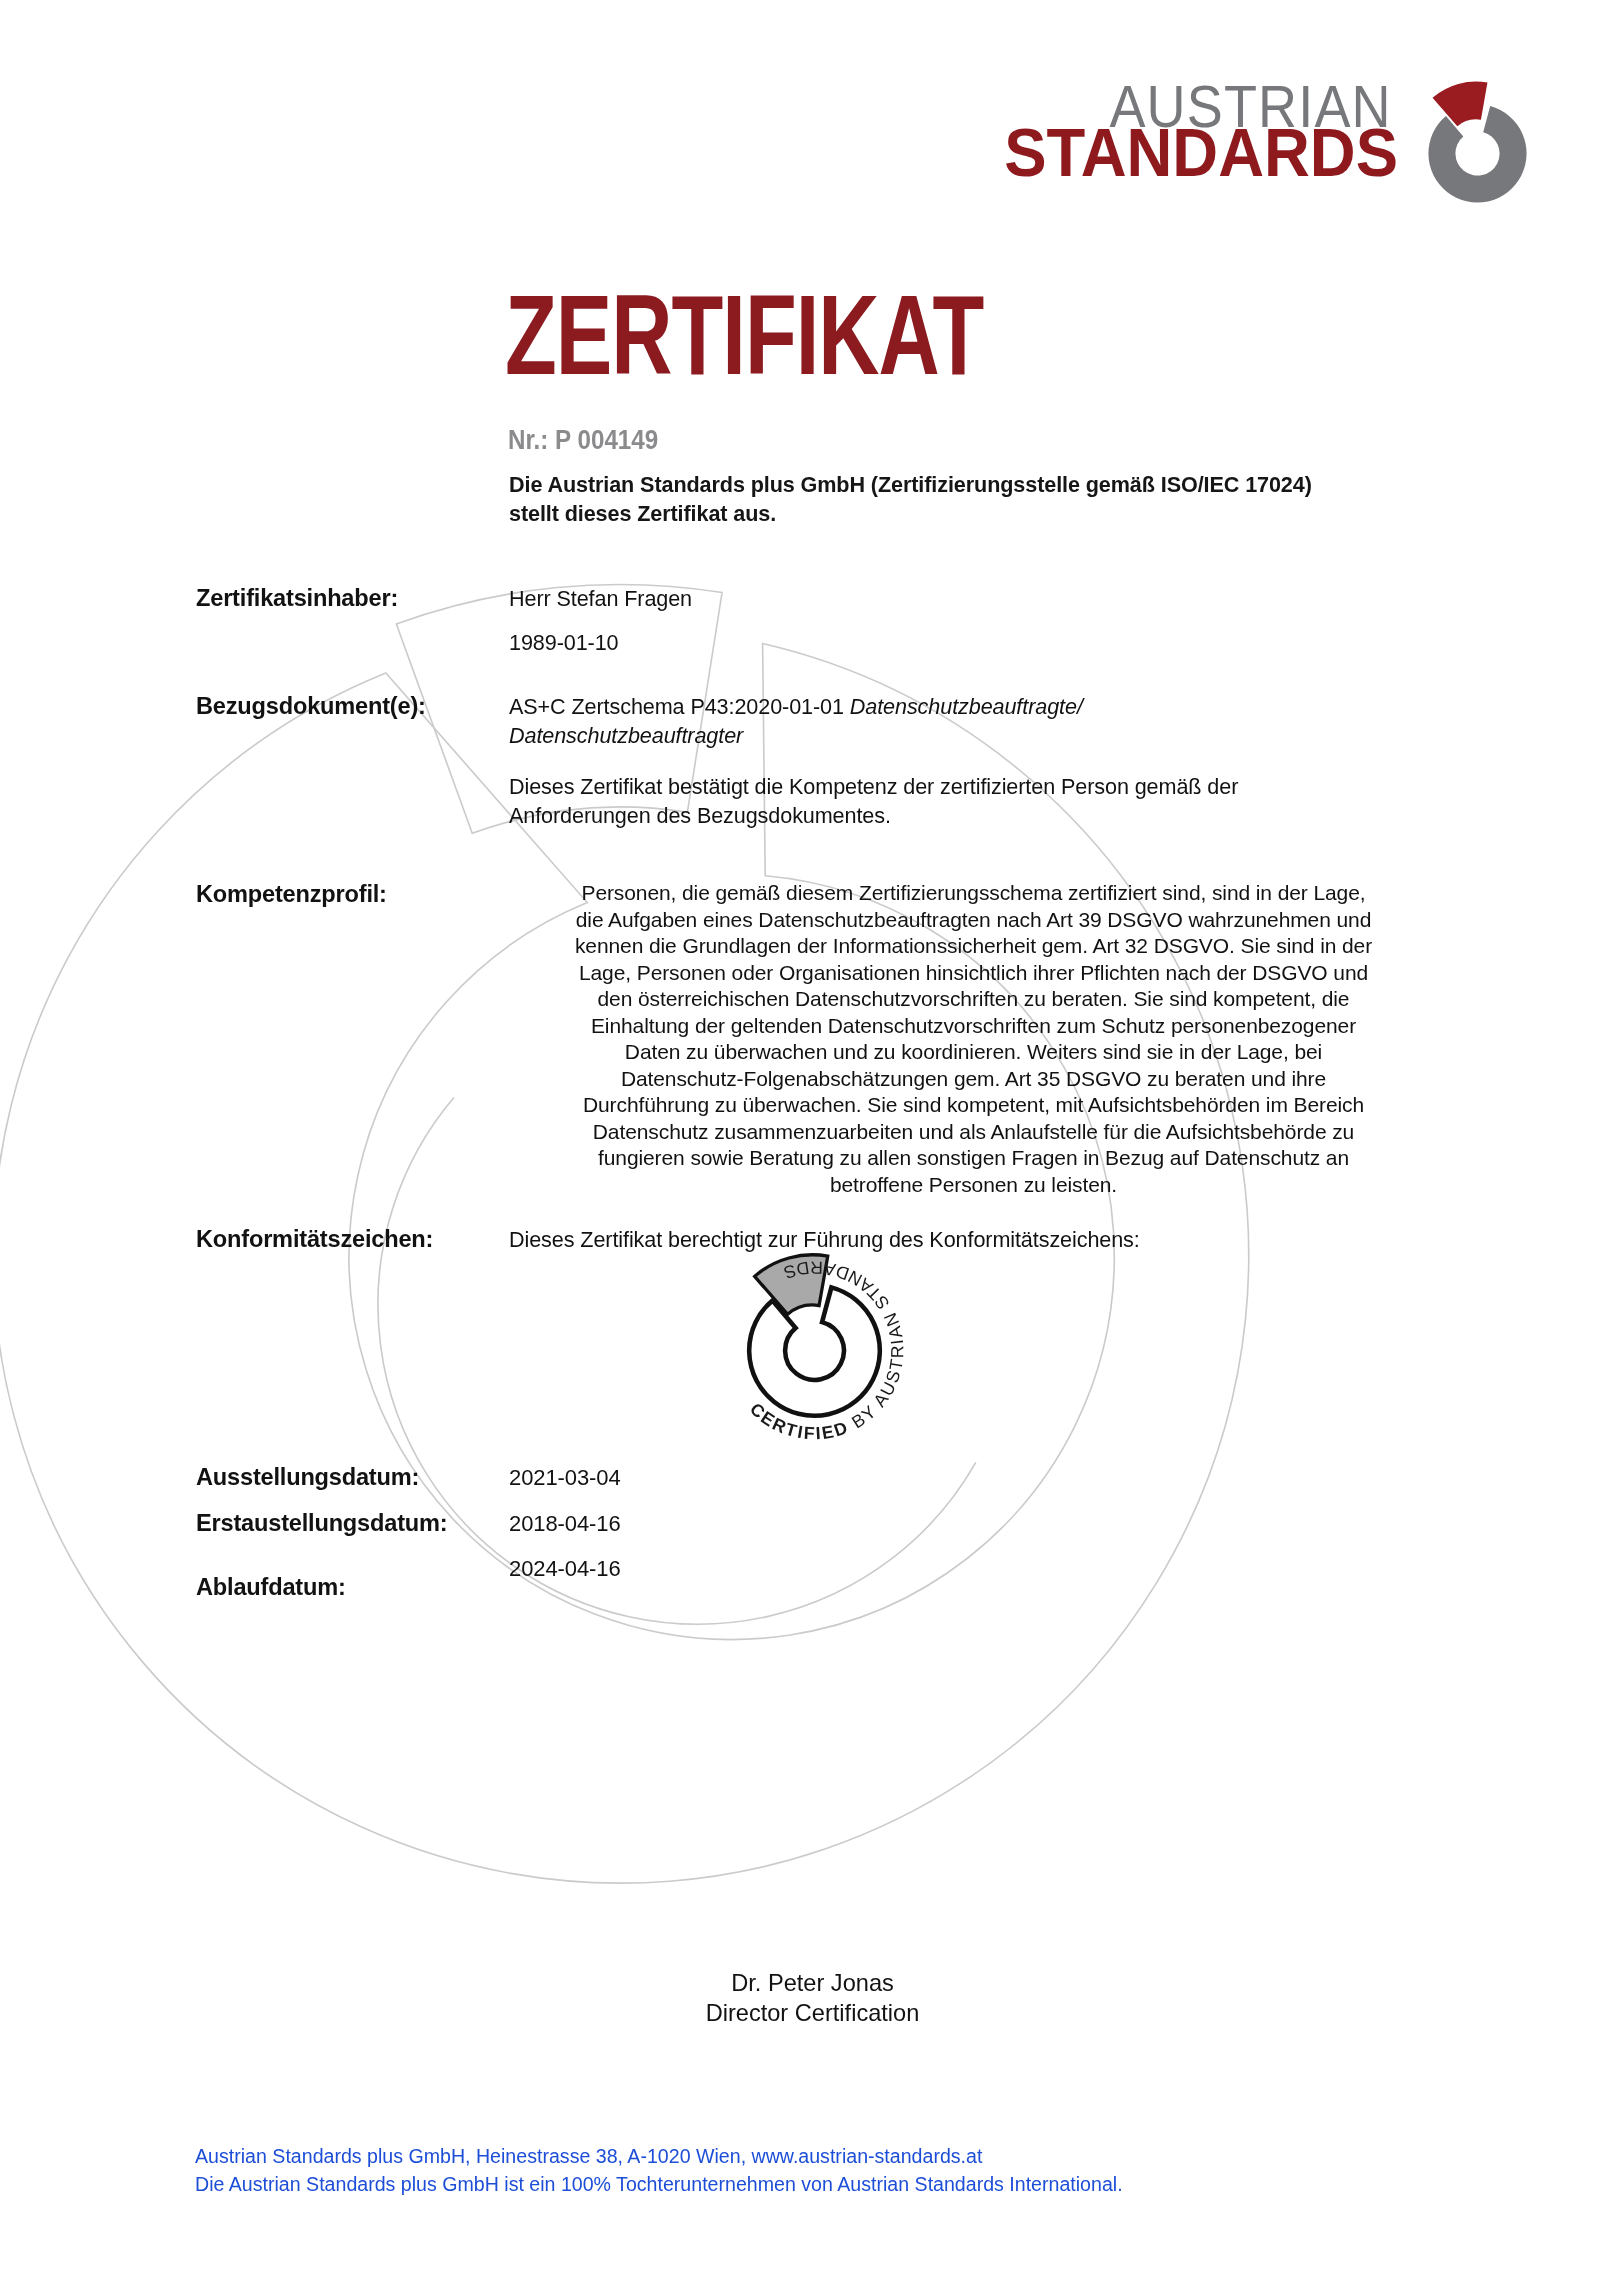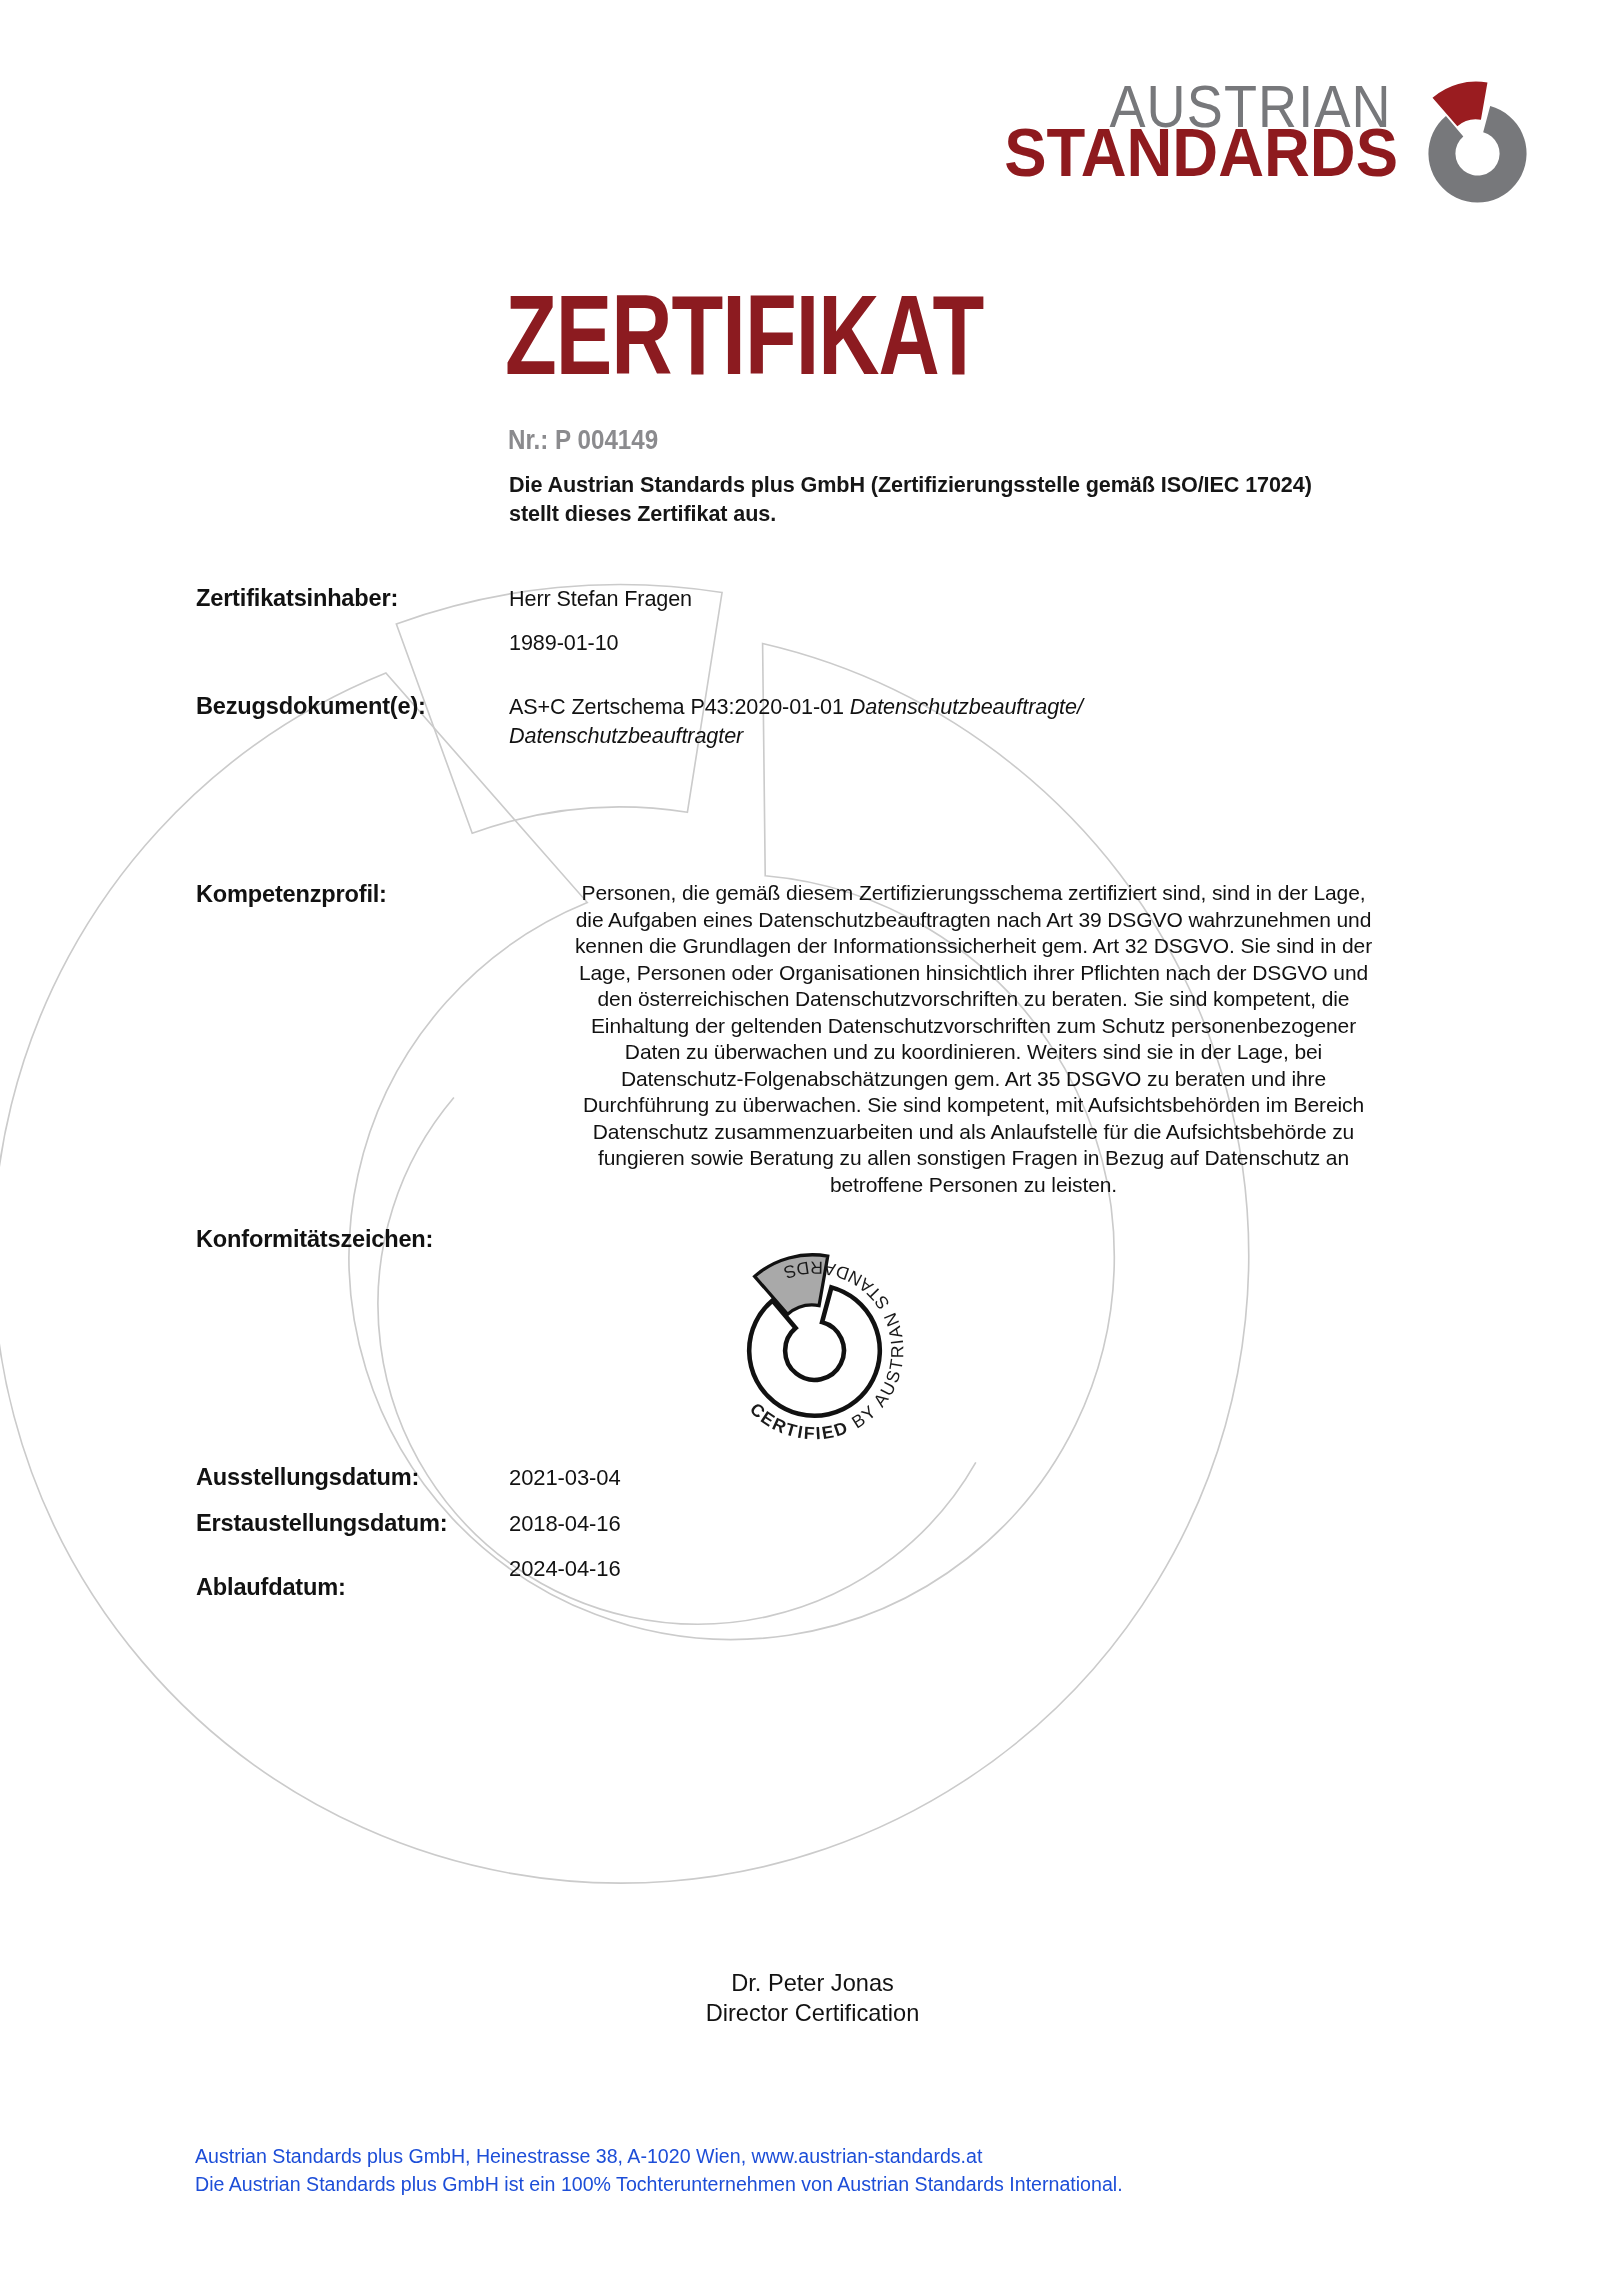--- a/index.html
+++ b/index.html
@@ -108,36 +108,39 @@
   <div class="issuer-note">Die Austrian Standards plus GmbH (Zertifizierungsstelle gemäß ISO/IEC 17024)
 stellt dieses Zertifikat aus.</div>
 
   <div class="lbl" style="top:584px;text-align:center;">Zertifikatsinhaber:</div>
   <div class="val" style="top:584px;">Herr Stefan Fragen</div>
   <div class="val" style="top:628px;">1989-01-10</div>
 
   <div class="lbl" style="top:692px;">Bezugsdokument(e):</div>
   <div class="val" style="top:692px;"><span>AS+C Zertschema P43:2020-01-01 </span><em>Datenschutzbeauftragte/
 Datenschutzbeauftragter</em></div>
+  <div class="val" style="top:772px;">Dieses Zertifikat bestätigt die Kompetenz der zertifizierten Person gemäß der
+Anforderungen des Bezugsdokumentes.</div>
 
   <div class="lbl" style="top:880px;">Kompetenzprofil:</div>
   <div class="val para" style="top:880px;text-align:center;">Personen, die gemäß diesem Zertifizierungsschema zertifiziert sind, sind in der Lage,
 die Aufgaben eines Datenschutzbeauftragten nach Art 39 DSGVO wahrzunehmen und
 kennen die Grundlagen der Informationssicherheit gem. Art 32 DSGVO. Sie sind in der
 Lage, Personen oder Organisationen hinsichtlich ihrer Pflichten nach der DSGVO und
 den österreichischen Datenschutzvorschriften zu beraten. Sie sind kompetent, die
 Einhaltung der geltenden Datenschutzvorschriften zum Schutz personenbezogener
 Daten zu überwachen und zu koordinieren. Weiters sind sie in der Lage, bei
 Datenschutz-Folgenabschätzungen gem. Art 35 DSGVO zu beraten und ihre
 Durchführung zu überwachen. Sie sind kompetent, mit Aufsichtsbehörden im Bereich
 Datenschutz zusammenzuarbeiten und als Anlaufstelle für die Aufsichtsbehörde zu
 fungieren sowie Beratung zu allen sonstigen Fragen in Bezug auf Datenschutz an
 betroffene Personen zu leisten.</div>
 
   <div class="lbl" style="top:1225px;">Konformitätszeichen:</div>
+  <div class="val" style="top:1225px;">Dieses Zertifikat berechtigt zur Führung des Konformitätszeichens:</div>
 
   <svg class="conformity-mark" viewBox="-160 -160 320 320" xmlns="http://www.w3.org/2000/svg" aria-hidden="true">
 
     <path d="M 25.9 -96.6 A 100 100 0 1 1 -64.3 -76.6 L -28.9 -34.5 A 45 45 0 1 0 11.6 -43.5 Z" fill="#ffffff" stroke="#111111" stroke-width="7"></path>
 
     <path d="M 20.3 -144.5 A 135 135 0 0 0 -91.7 -113.5 L -41.1 -55.4 A 58 58 0 0 1 7.0 -68.7 Z" fill="#a9a9a9" stroke="#111111" stroke-width="5"></path>
 
     <defs>
       <path id="certTextCircle" d="M -136 0 A 136 136 0 0 0 0 136 A 136 136 0 0 0 136 0 A 136 136 0 0 0 0 -136 A 136 136 0 0 0 -136 0"></path>
     </defs>

